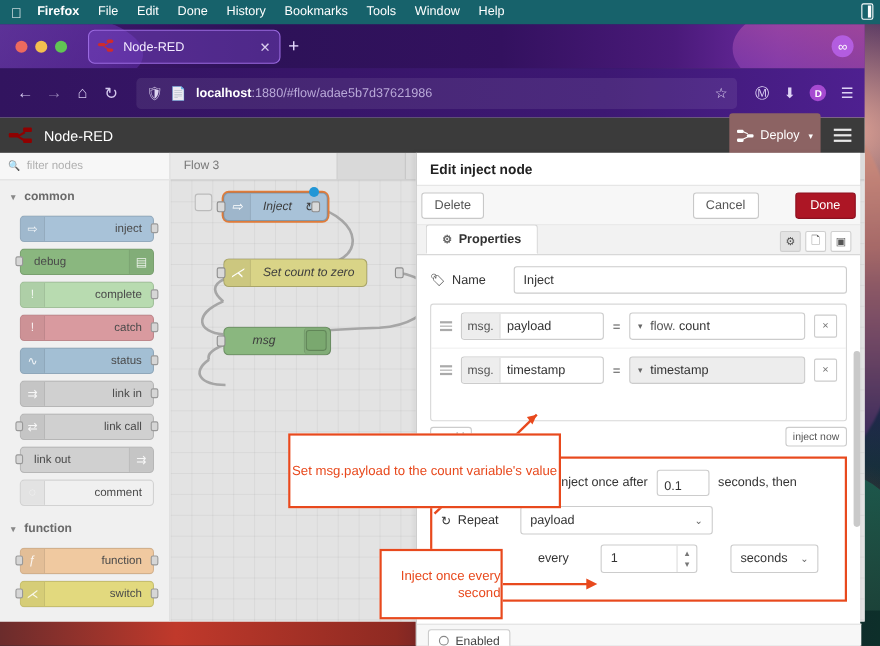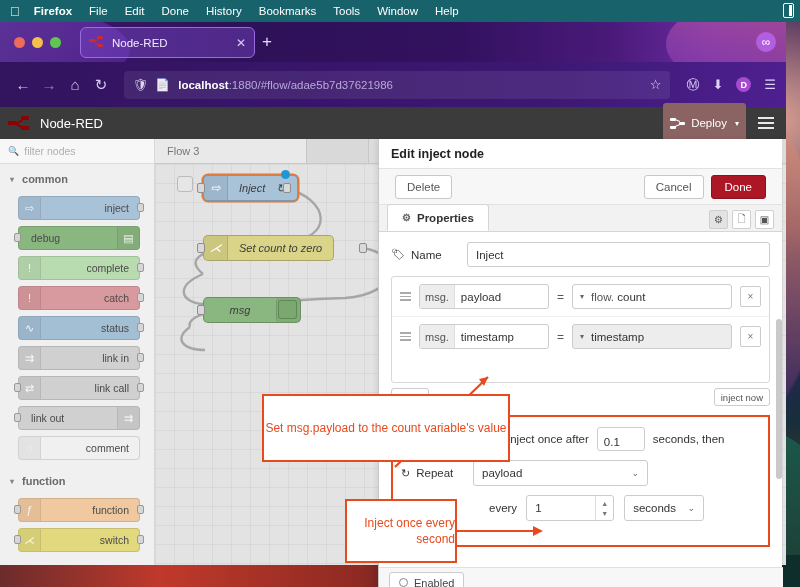--- a/index.html
+++ b/index.html
@@ -151,21 +151,21 @@
   
   .anno{position:absolute;background:#fff;border:2px solid #e8491d;color:#e8491d;
      display:flex;align-items:center;justify-content:center;text-align:right;
      font-size:12px;line-height:1.35;z-index:12;}
 
   
   .editpanel{position:absolute;left:378px;top:0;width:404px;height:458px;background:#fff;
      border-left:1px solid #c8c8c8;box-shadow:-2px 0 5px rgba(0,0,0,.08);z-index:10;}
   .ep-title{height:30px;display:flex;align-items:center;padding:0 12px;font-size:12.5px;
      font-weight:bold;color:#222;border-bottom:1px solid #e2e2e2;}
-  .ep-btns{height:36px;display:flex;align-items:center;padding:0 16px;border-bottom:1px solid #e2e2e2;background:#f7f7f7;}
+  .ep-btns{height:36px;display:flex;align-items:center;padding:0 4px;border-bottom:1px solid #e2e2e2;background:#f7f7f7;gap:26px;}
   .btn{height:24px;border:1px solid #c8c8c8;background:#fff;border-radius:3px;
      font-size:11.5px;color:#555;display:flex;align-items:center;padding:0 11px;}
   .btn.cancel{margin-left:auto;}
   .btn.done{background:#ad1625;border-color:#8d1020;color:#fff;margin-left:7px;padding:0 13px;}
   .ep-tabs{height:27px;display:flex;align-items:flex-end;border-bottom:1px solid #d5d5d5;padding:0 8px;background:#f2f2f2;}
   .eptab{height:27px;border:1px solid #d5d5d5;border-bottom:1px solid #fff;background:#fff;
      display:flex;align-items:center;padding:0 14px;font-size:11.5px;font-weight:bold;color:#333;border-radius:3px 3px 0 0;}
   .eptab .gear{margin-right:6px;font-size:10px;color:#666;}
   .ep-tabicons{margin-left:auto;display:flex;gap:4px;padding-bottom:2px;}
   .tbi{width:19px;height:19px;border:1px solid #cfcfcf;background:#fff;border-radius:2px;
@@ -552,21 +552,21 @@
               <div class="rline">
                 <span class="rep-lab">
                   <span class="ri">↻</span>
                   <span>Repeat</span>
                 </span>
                 <span class="sel" style="width:175px;">
                   <span>payload</span>
                   <span class="car">⌄</span>
                 </span>
               </div>
-              <div class="rline" style="margin-bottom:12px;padding-left:88px;">
+              <div class="rline" style="margin-bottom:12px;padding-left:88px;gap:20px;">
                 <span class="smalltxt" style="margin-right:9px;">every</span>
                 <span class="spin">
                   <span>1</span>
                   <span class="arrows">
                     <span>▲</span>
                     <span>▼</span>
                   </span>
                 </span>
                 <span class="sel" style="width:80px;margin-left:10px;">
                   <span>seconds</span>

